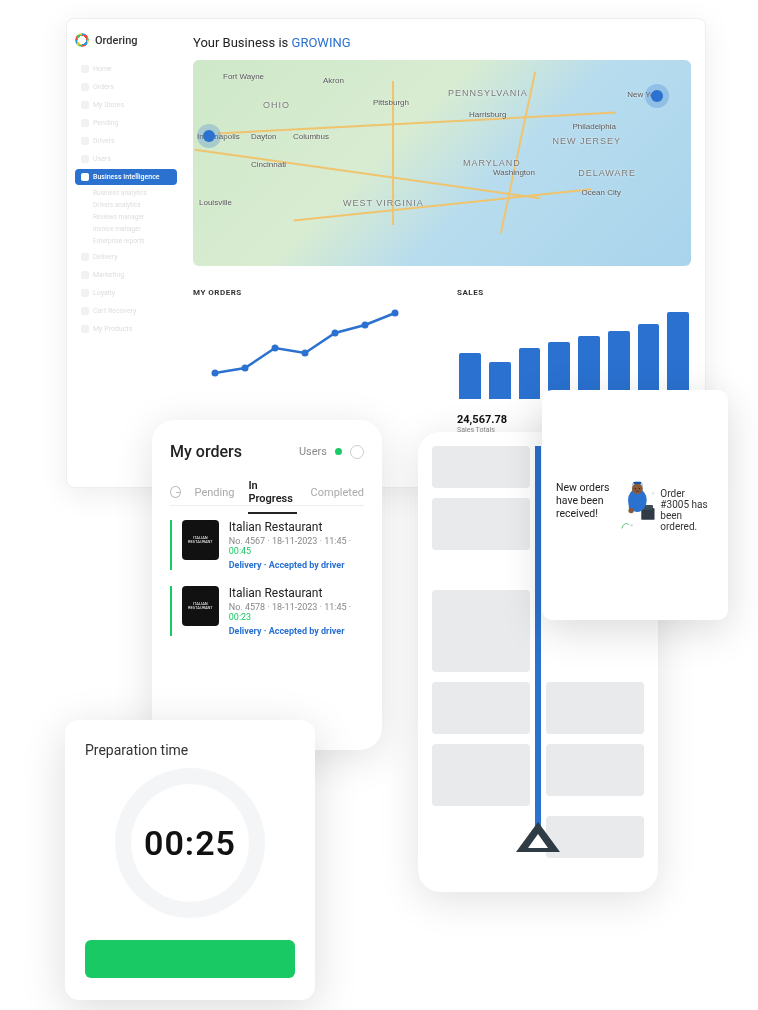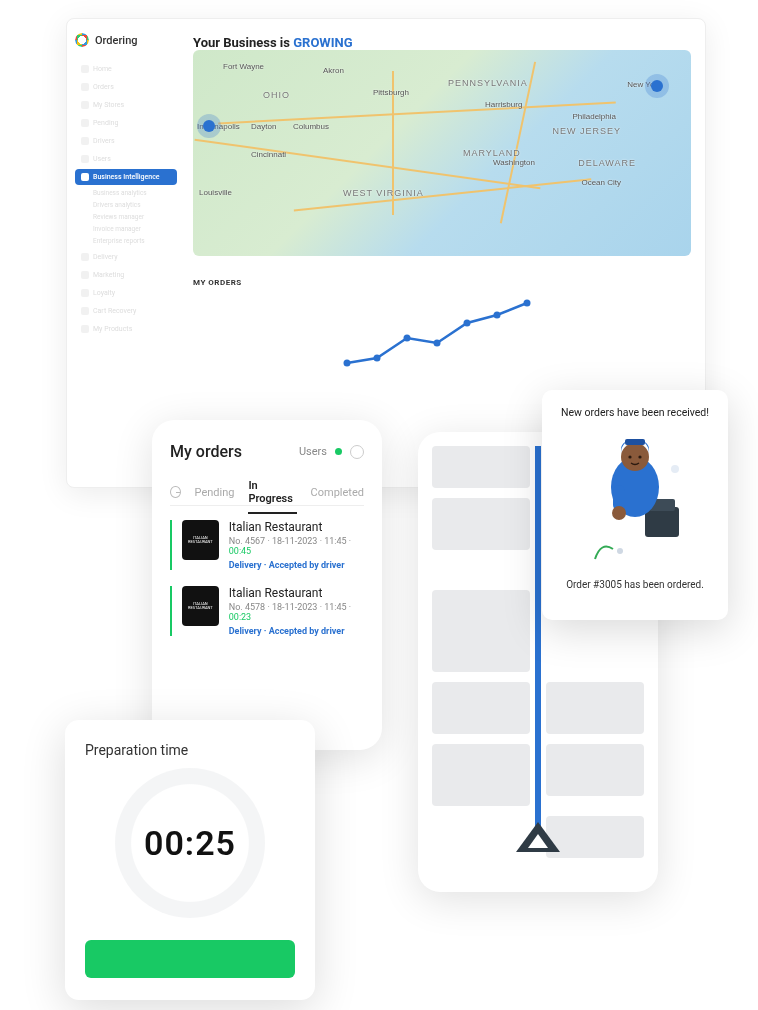--- a/index.html
+++ b/index.html
@@ -21,21 +21,21 @@
     -webkit-mask: radial-gradient(circle, transparent 40%, #000 41%); mask: radial-gradient(circle, transparent 40%, #000 41%);
   }
   .brand-name { font-size: 11px; color: #333; font-weight: 500; }
   .side-item { padding: 4px 6px; margin: 2px 0; border-radius: 4px; display: flex; align-items: center; gap: 4px; color: #ddd; }
   .side-item.active { background: #2a71d0; color: #fff; font-weight: 500; }
   .side-sub { padding: 2px 0 2px 18px; color: #ddd; font-size: 6.5px; }
   .side-icon { width: 8px; height: 8px; background: currentColor; opacity: .4; border-radius: 2px; }
   .side-item.active .side-icon { opacity: 1; }
 
   .dash-main { position: absolute; left: 126px; top: 16px; right: 14px; bottom: 14px; }
-  .headline { font-size: 13px; font-weight: 700; color: #222; }
+  .headline { font-size: 13px; font-weight: 400; color: #222; margin-bottom: 10px; }
   .headline .grow { color: #2a71d0; }
 
   .map {
     width: 100%; height: 206px; border-radius: 6px; position: relative; overflow: hidden;
     background: linear-gradient(135deg, #cfe8c9 0%, #d8ecd1 40%, #b7dcee 60%, #a9d4ec 100%);
   }
   .map-road { position: absolute; background: #f0c36d; height: 1.6px; }
   .map-road.r1 { width: 80%; top: 30%; left: 5%; transform: rotate(-3deg); }
   .map-road.r2 { width: 70%; top: 55%; left: 0; transform: rotate(8deg); }
   .map-road.r3 { width: 60%; top: 70%; left: 20%; transform: rotate(-6deg); }
@@ -103,21 +103,21 @@
   .route-line { position: absolute; left: 50%; top: 14px; bottom: 60px; width: 6px; background: #2a71d0; transform: translateX(-50%); }
   .route-arrow { position: absolute; left: 50%; bottom: 40px; transform: translateX(-50%); width: 0; height: 0;
     border-left: 22px solid transparent; border-right: 22px solid transparent; border-bottom: 30px solid #2f3b45; }
   .route-arrow::after { content:""; position:absolute; left:-10px; top:12px; width:0; height:0;
     border-left:10px solid transparent; border-right:10px solid transparent; border-bottom:14px solid #fff; }
 
   
   .notif-card {
     position: absolute; left: 542px; top: 390px; width: 186px; height: 230px;
     background: #fff; border-radius: 10px; box-shadow: 0 10px 40px rgba(0,0,0,.15);
-    padding: 16px 14px; display: flex; flex-direction: column; align-items: center;
+    padding: 16px 14px; display: flex; align-items: center;
   }
   .notif-title { font-size: 10.5px; color: #222; margin-bottom: 10px; }
   .notif-sub { font-size: 10px; color: #333; margin-top: 10px; }
   .courier { width: 120px; height: 140px; position: relative; }
 </style>
 </head>
 <body>
 
 <div class="dashboard">
   <div class="dash-sidebar">
@@ -189,21 +189,21 @@
       <span class="map-road r1"></span>
         <span class="map-road r2"></span>
         <span class="map-road r3"></span>
         <span class="map-road r4"></span>
         <span class="map-road r5"></span>
       <span class="map-label" style="top:12px;left:30px">Fort Wayne</span>
       <span class="map-label" style="top:16px;left:130px">Akron</span>
       <span class="map-label state" style="top:40px;left:70px">OHIO</span>
       <span class="map-label" style="top:38px;left:180px">Pittsburgh</span>
       <span class="map-label state" style="top:28px;left:255px">PENNSYLVANIA</span>
-      <span class="map-label" style="top:50px;left:292px">Harrisburg</span>
+      <span class="map-label" style="top:50px;left:276px">Harrisburg</span>
       <span class="map-label" style="top:30px;right:30px">New York</span>
       <span class="map-label" style="top:62px;right:75px">Philadelphia</span>
       <span class="map-label state" style="top:76px;right:70px">NEW JERSEY</span>
       <span class="map-label" style="top:72px;left:4px">Indianapolis</span>
       <span class="map-label" style="top:72px;left:58px">Dayton</span>
       <span class="map-label" style="top:72px;left:100px">Columbus</span>
       <span class="map-label" style="top:100px;left:58px">Cincinnati</span>
       <span class="map-label state" style="top:98px;left:270px">MARYLAND</span>
       <span class="map-label" style="top:108px;left:300px">Washington</span>
       <span class="map-label state" style="top:108px;right:55px">DELAWARE</span>
@@ -220,20 +220,37 @@
         <svg class="line-chart" viewBox="0 0 200 100">
           <polyline points="5,70 35,65 65,45 95,50 125,30 155,22 185,10" fill="none" stroke="#2a71d0" stroke-width="2.5"></polyline>
           <circle cx="5" cy="70" r="3.5" fill="#2a71d0"></circle>
             <circle cx="35" cy="65" r="3.5" fill="#2a71d0"></circle>
           <circle cx="65" cy="45" r="3.5" fill="#2a71d0"></circle>
             <circle cx="95" cy="50" r="3.5" fill="#2a71d0"></circle>
           <circle cx="125" cy="30" r="3.5" fill="#2a71d0"></circle>
             <circle cx="155" cy="22" r="3.5" fill="#2a71d0"></circle>
           <circle cx="185" cy="10" r="3.5" fill="#2a71d0"></circle>
         </svg>
+      </div>
+      <div class="chart-block">
+        <div class="chart-title">SALES</div>
+        <div class="bar-chart">
+          <div class="bar" style="height:50%"></div>
+            <div class="bar" style="height:40%"></div>
+          <div class="bar" style="height:55%"></div>
+            <div class="bar" style="height:62%"></div>
+          <div class="bar" style="height:68%"></div>
+            <div class="bar" style="height:74%"></div>
+          <div class="bar" style="height:82%"></div>
+            <div class="bar" style="height:95%"></div>
+        </div>
+        <div class="chart-total">
+          <div class="num">24,567.78</div>
+          <div class="lbl">Sales Totals</div>
+        </div>
       </div>
     </div>
   </div>
 </div>
 
 <div class="orders-card">
   <div class="orders-head">
     <div class="orders-title">My orders</div>
     <div class="status-wrap">
       <span>Users</span>

